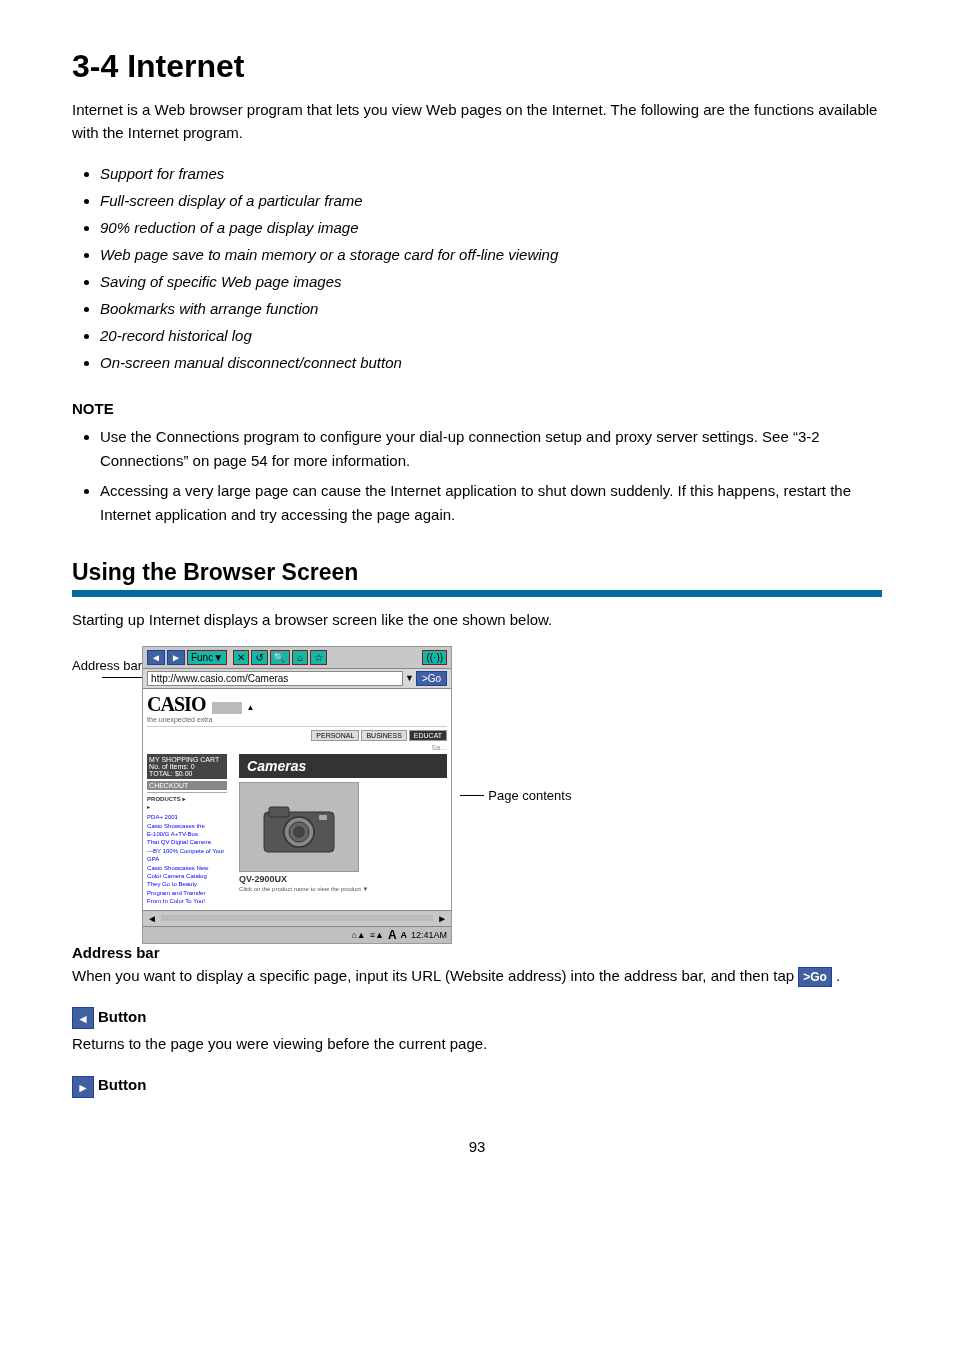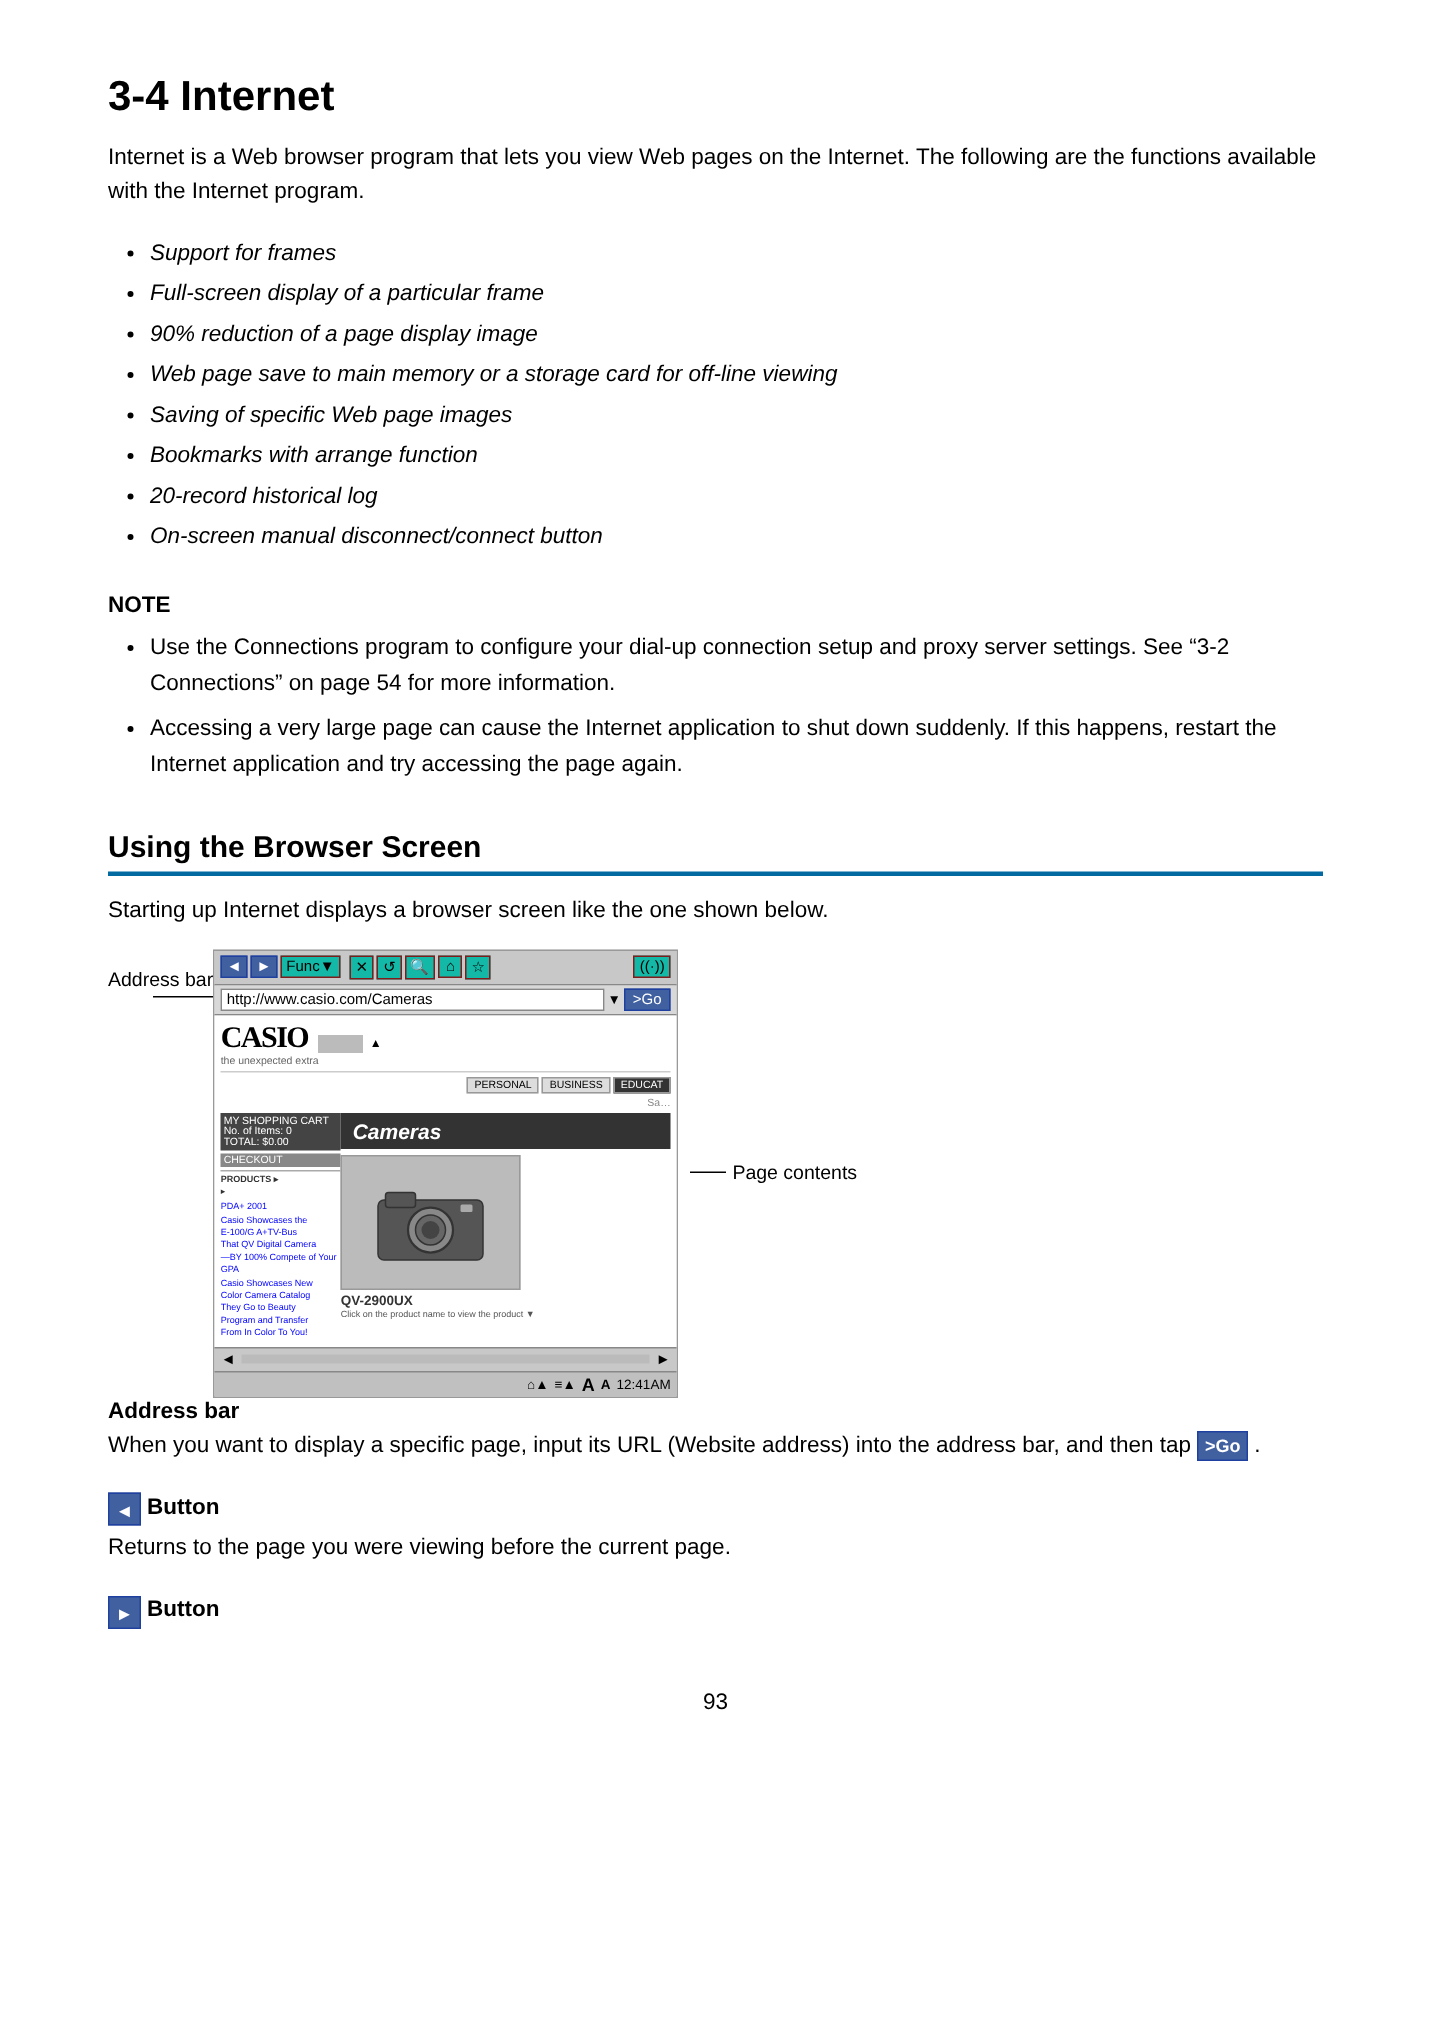--- a/index.html
+++ b/index.html
@@ -6,21 +6,21 @@
     body {
       background: #fff;
       font-family: Arial, Helvetica, sans-serif;
       font-size: 15px;
       color: #000;
       width: 954px;
       min-height: 1352px;
       padding: 48px 72px 60px 72px;
     }
     h1 {
-      font-size: 28px;
+      font-size: 32px;
       font-weight: bold;
       margin-bottom: 14px;
       font-family: Arial, Helvetica, sans-serif;
     }
     .intro-text {
       margin-bottom: 16px;
       line-height: 1.5;
     }
     ul.features {
       margin-left: 28px;
@@ -41,23 +41,23 @@
     }
     ul.note-list {
       margin-left: 28px;
       line-height: 1.6;
     }
     ul.note-list li {
       list-style-type: disc;
       margin-bottom: 6px;
     }
     h2 {
-      font-size: 20px;
-      font-weight: bold;
-      border-bottom: 3px solid #0369a1;
+      font-size: 23px;
+      font-weight: bold;
+      border-bottom: 7px solid #0369a1;
       padding-bottom: 4px;
       margin-bottom: 12px;
       font-family: Arial, Helvetica, sans-serif;
     }
     .browser-section {
       margin-bottom: 24px;
     }
     .browser-desc {
       margin-bottom: 14px;
       line-height: 1.5;
@@ -157,21 +157,21 @@
       background: #ddd;
       border: 1px solid #999;
       font-size: 7px;
     }
     .casio-nav-item.active {
       background: #333;
       color: #fff;
     }
     .browser-main-content {
       display: flex;
-      gap: 0;
+      gap: 12px;
     }
     .browser-sidebar-left {
       width: 80px;
       font-size: 6px;
       color: #333;
     }
     .cameras-banner {
       background: #333;
       color: #fff;
       font-size: 14px;

